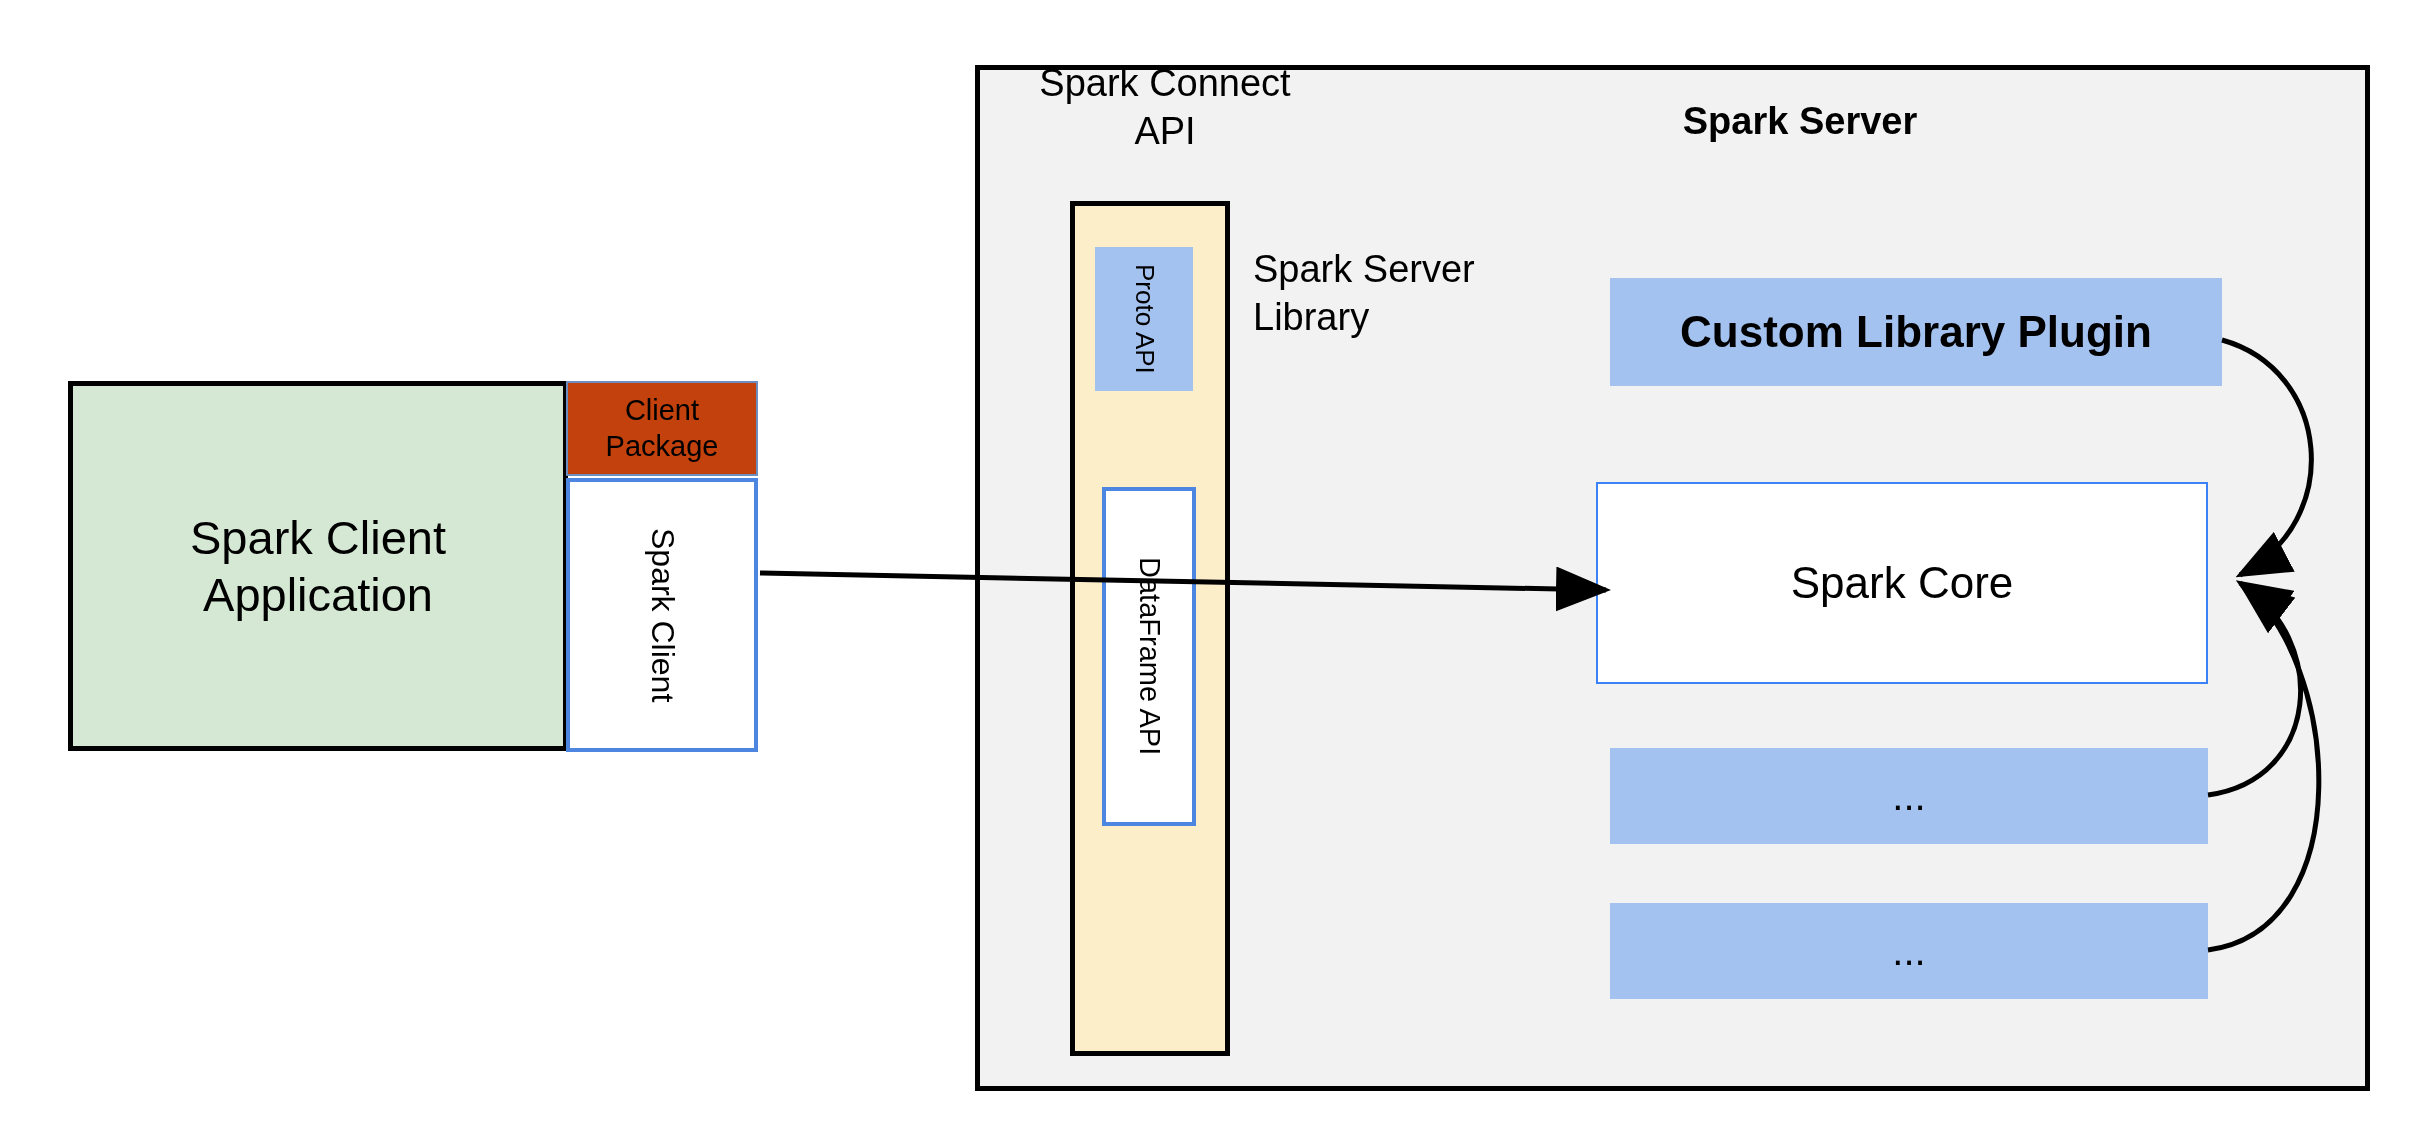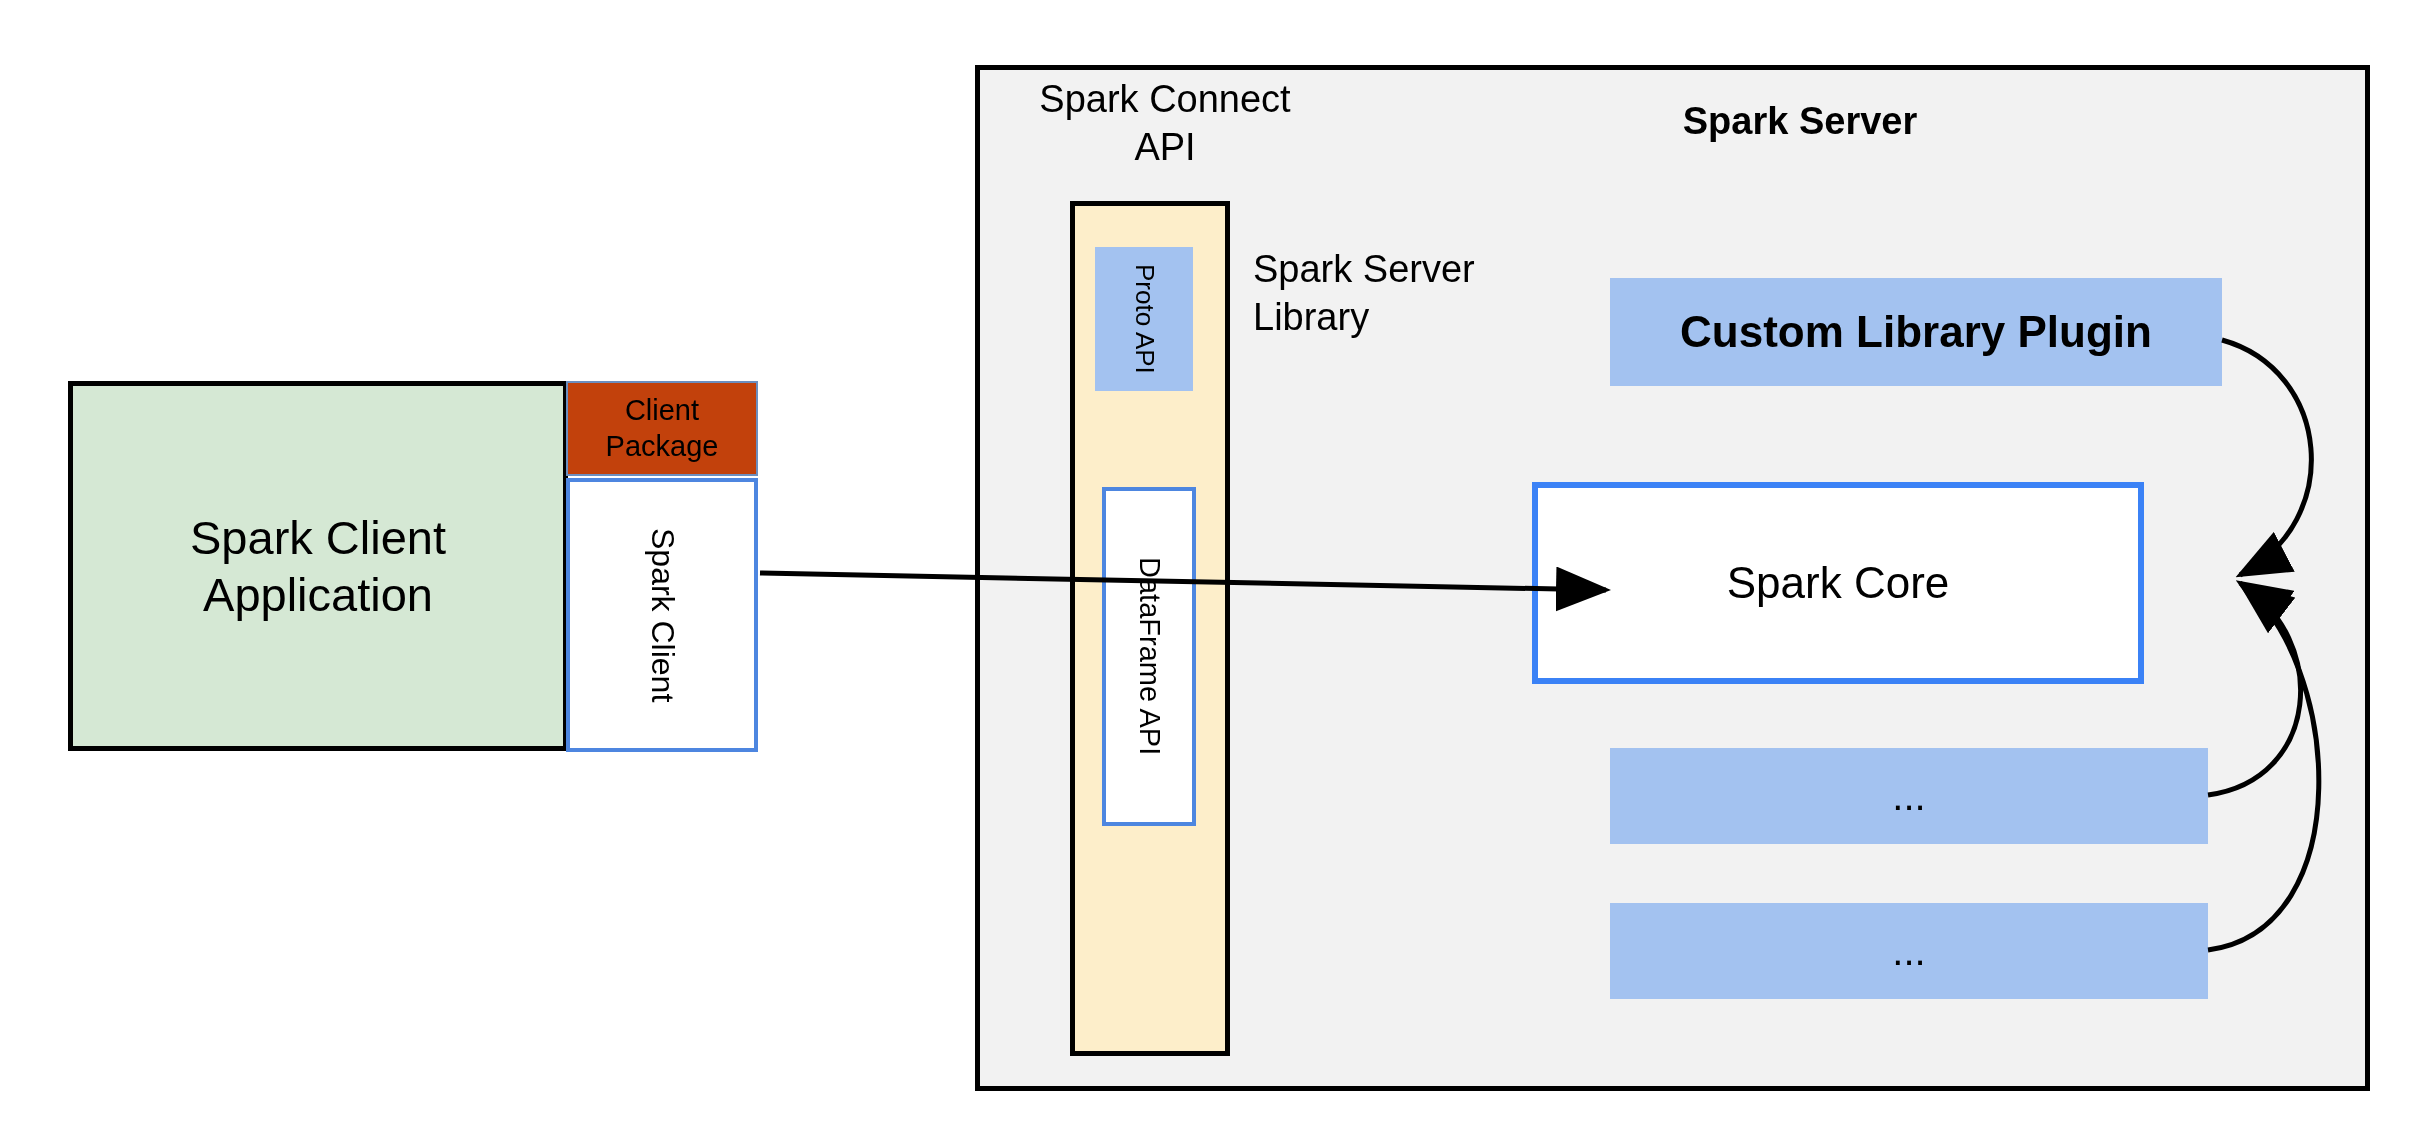--- a/index.html
+++ b/index.html
@@ -73,21 +73,21 @@
     left: 1640px;
     top: 100px;
     width: 320px;
     font-size: 38px;
     font-weight: bold;
     text-align: center;
   }
   #connect-api-label {
     position: absolute;
     left: 1020px;
-    top: 76px;
+    top: 60px;
     width: 290px;
     font-size: 38px;
     line-height: 1.25;
     text-align: center;
   }
   #server-lib-label {
     position: absolute;
     left: 1253px;
     top: 246px;
     width: 300px;
@@ -135,26 +135,26 @@
     left: 1610px;
     top: 278px;
     width: 612px;
     height: 108px;
     background: #a3c2f0;
     border: none;
     font-size: 44px;
     font-weight: bold;
   }
   #spark-core {
-    left: 1532px;
+    left: 1596px;
     top: 482px;
     width: 612px;
     height: 202px;
     background: #ffffff;
-    border: 6px solid #3b82f6;
+    border: 2px solid #3b82f6;
     font-size: 44px;
   }
   #dots-1 {
     left: 1610px;
     top: 748px;
     width: 598px;
     height: 96px;
     background: #a3c2f0;
     border: none;
     font-size: 40px;

